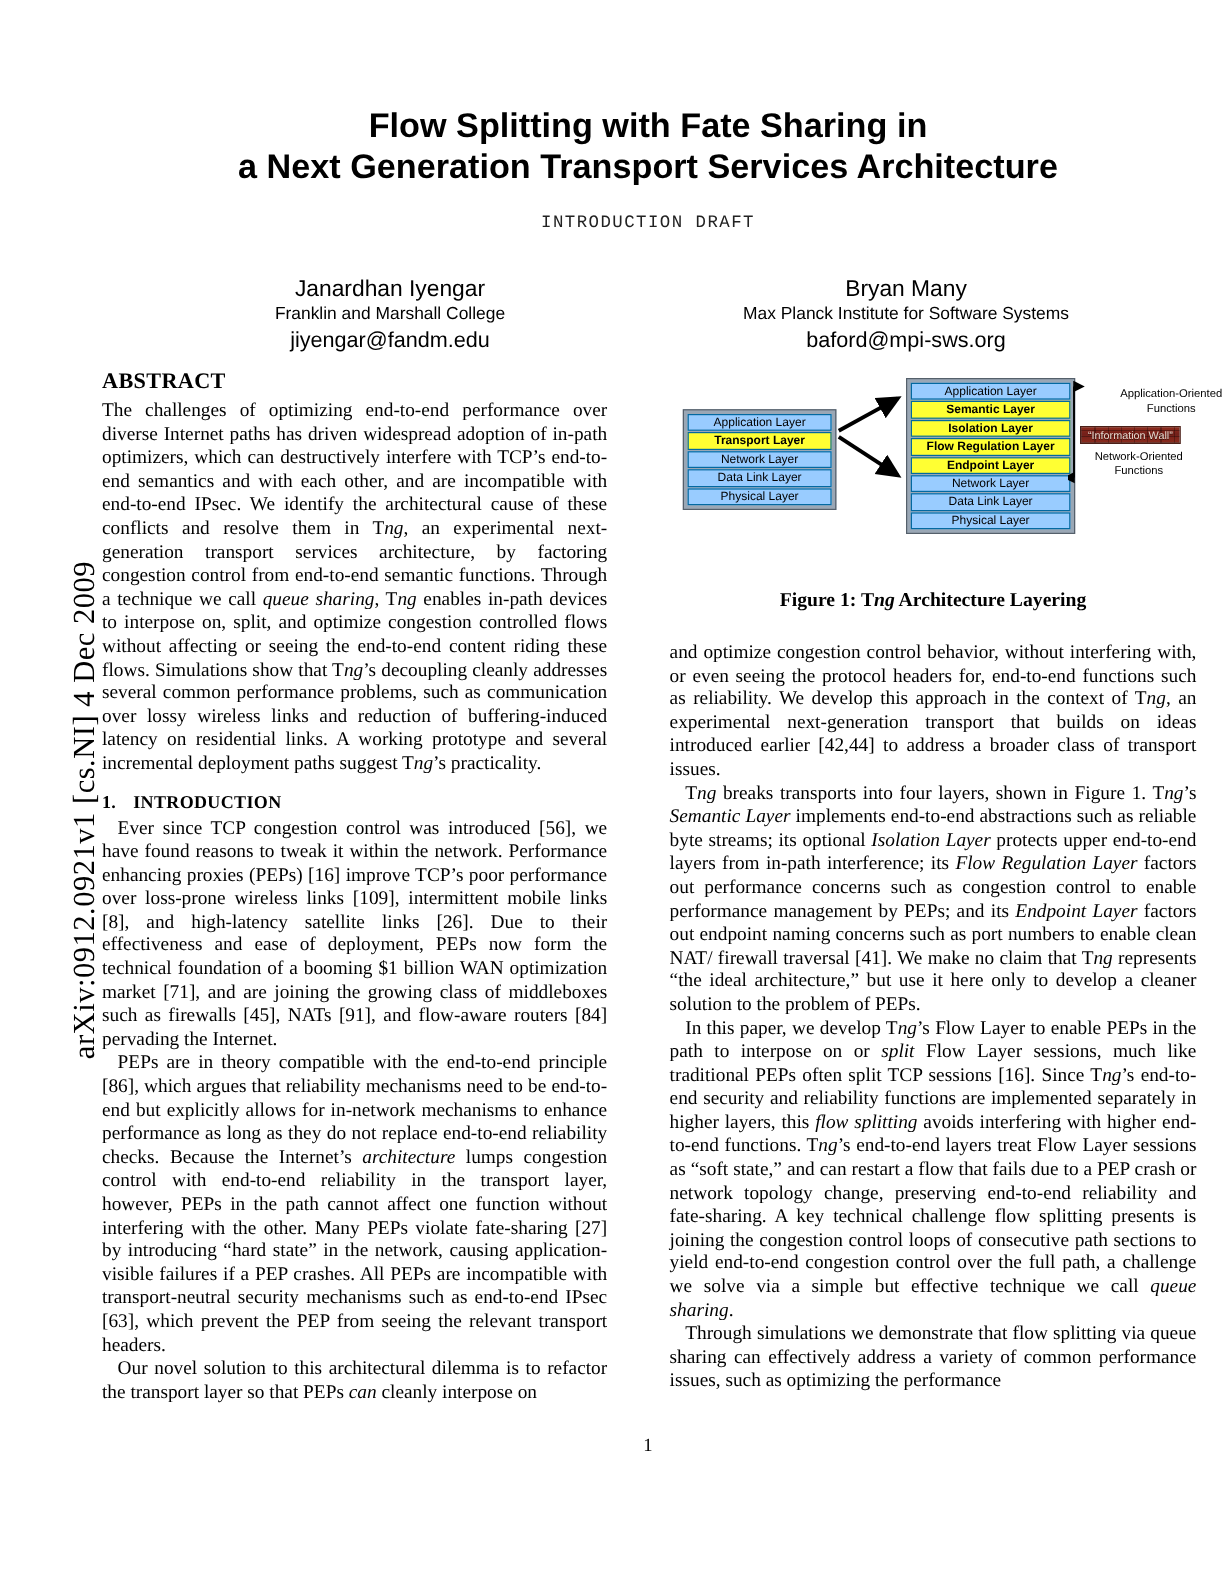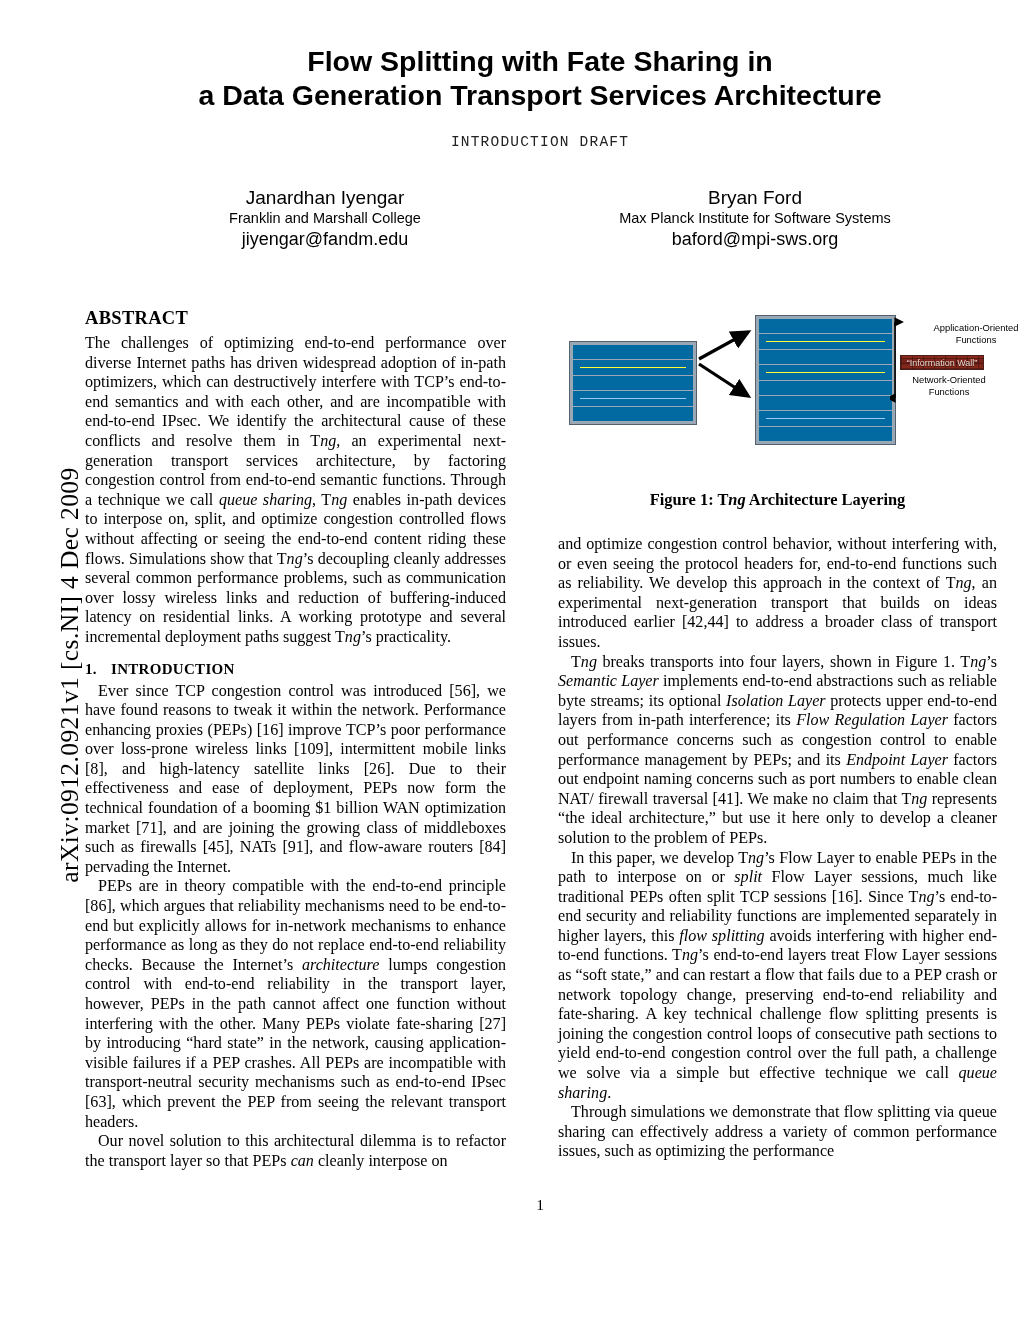--- a/index.html
+++ b/index.html
@@ -34,21 +34,21 @@
   }
 
   
   #page {
     position:absolute;
     left:60px; top:0;
     width:960px; height:1320px;
   }
 
   
-  #titleblock { padding-top:44px; text-align:center; }
+  #titleblock { padding-top:88px; text-align:center; }
   #paper-title {
     font-family:"Liberation Sans", sans-serif;
     font-weight:bold;
     font-size:28.5px;
     line-height:34px;
     margin:0 auto;
     width:740px;
   }
   #paper-title .tline { display:block; }
   #draft-note {
@@ -121,21 +121,21 @@
     height:168px;
     margin:0 0 2px 0;
   }
   .stack {
     position:absolute;
     background:#9aa7b5;
     border:1px solid #55606b;
     padding:3px;
   }
   .stack .layer {
-    border:7px solid #0369a1;
+    border:1px solid #0369a1;
     font-family:"Liberation Sans", sans-serif;
     font-size:10px;
     text-align:center;
     line-height:13.4px;
     height:14.4px;
     margin-bottom:1px;
     background:#99ccff;
     color:#000;
     white-space:nowrap;
     overflow:hidden;
@@ -208,33 +208,33 @@
 
 <div id="arxiv-stamp">
   <div class="vtext">arXiv:0912.0921v1  [cs.NI]  4 Dec 2009</div>
 </div>
 
 <div id="page">
 
   <div id="titleblock">
     <h1 id="paper-title">
       <span class="tline">Flow Splitting with Fate Sharing in</span>
-      <span class="tline">a Data Generation Transport Services Architecture</span>
+      <span class="tline">a Next Generation Transport Services Architecture</span>
     </h1>
     <div id="draft-note">INTRODUCTION DRAFT</div>
   </div>
 
   <div id="authors">
     <div class="author">
       <div class="aname">Janardhan Iyengar</div>
       <div class="aaffil">Franklin and Marshall College</div>
       <div class="amail">jiyengar@fandm.edu</div>
     </div>
     <div class="author">
-      <div class="aname">Bryan Ford</div>
+      <div class="aname">Bryan Many</div>
       <div class="aaffil">Max Planck Institute for Software Systems</div>
       <div class="amail">baford@mpi-sws.org</div>
     </div>
   </div>
 
   <div id="cols">
 
     <div class="col" id="col-left">
       <h2 class="section-head">ABSTRACT</h2>
       <p class="body">

